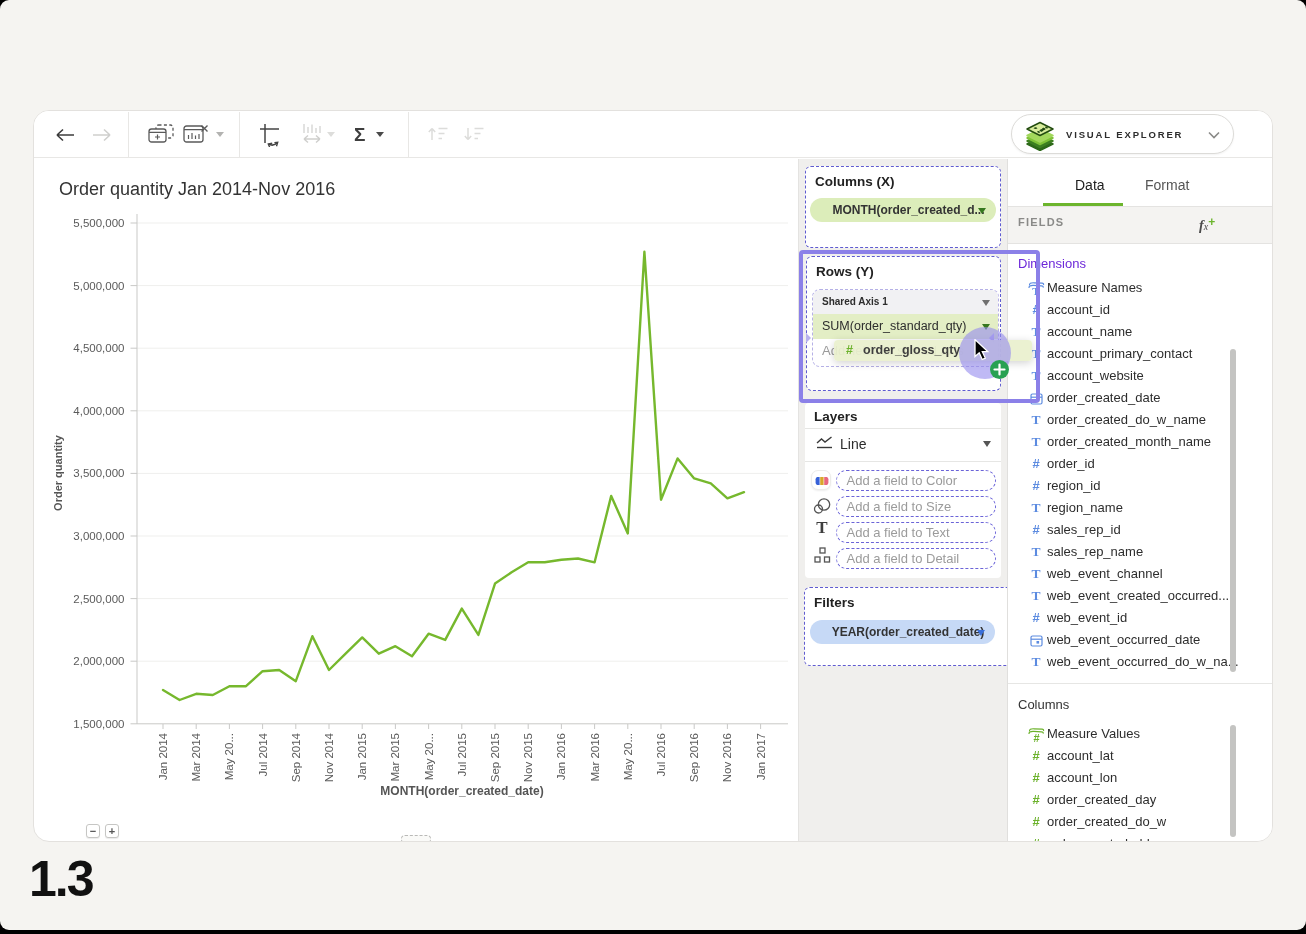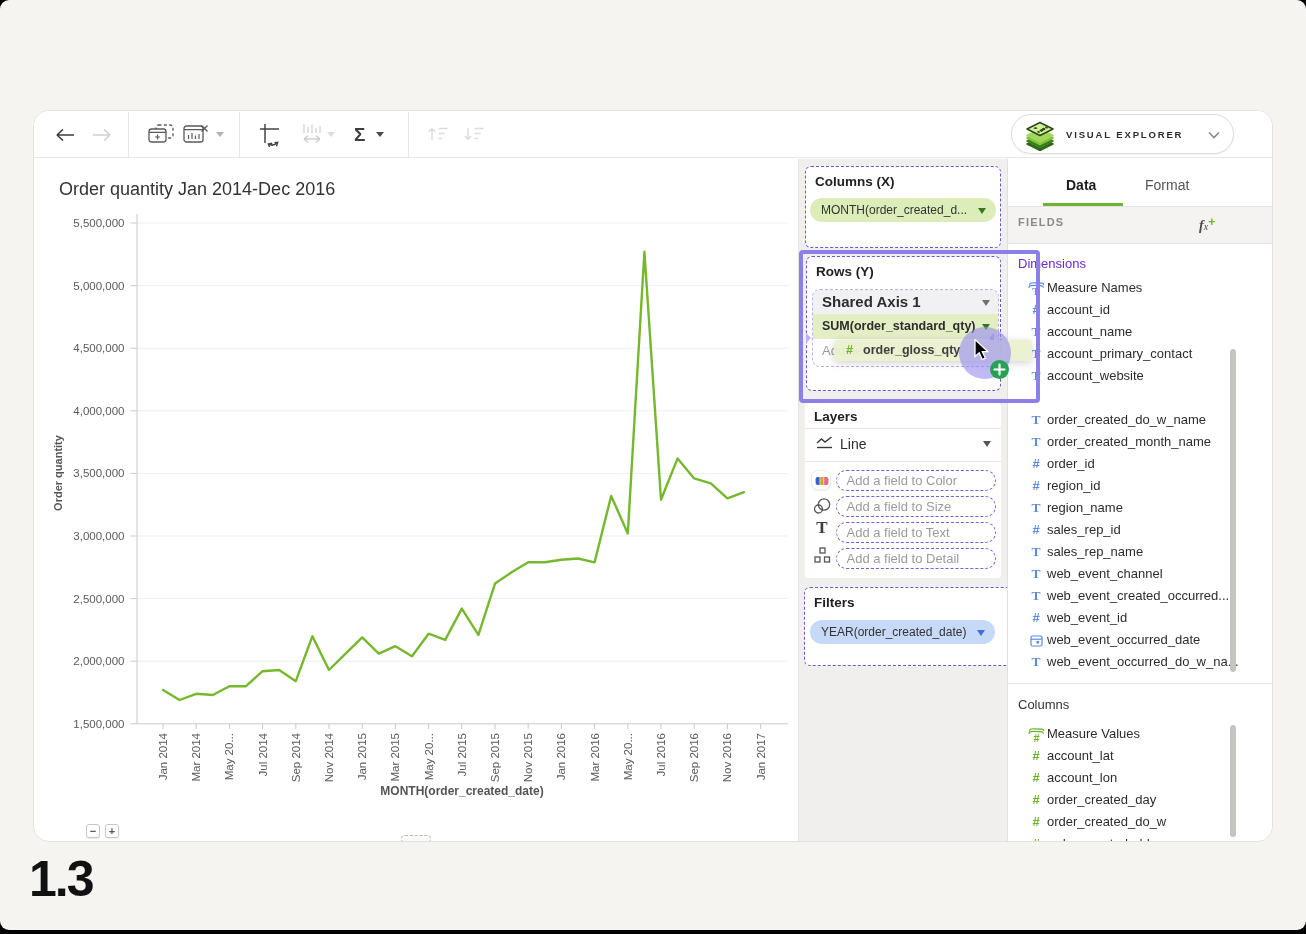--- a/index.html
+++ b/index.html
@@ -7,21 +7,21 @@
 .card { position:absolute; left:33px; top:110px; width:1240px; height:732px; background:#fff; border:1px solid #e3e1de; border-radius:16px; overflow:hidden; }
 .abs { position:absolute; }
 
 .toolbar { position:absolute; left:0; top:0; width:1240px; height:47px; background:#fff; border-bottom:1px solid #e8e7e5; }
 .tdiv { position:absolute; top:1px; width:1px; height:45px; background:#e8e7e5; }
 
 .sections { position:absolute; left:764px; top:48px; width:209px; height:684px; background:#f0efed; border-left:1px solid #e4e3e1; }
 .fields { position:absolute; left:973px; top:48px; width:267px; height:684px; background:#fff; border-left:1px solid #e0dfdd; }
 .dashbox { position:absolute; background:#fff; border:1px dashed #5f5bd0; border-radius:6px; }
 .boxlab { position:absolute; left:9px; top:7px; font-size:13.5px; font-weight:700; color:#222; }
-.pill { position:absolute; height:24px; border-radius:12px; font-size:12px; white-space:nowrap; overflow:hidden; font-weight:400; color:#333; line-height:24px; padding-left:11px; }
+.pill { position:absolute; height:24px; border-radius:12px; font-size:12px; white-space:nowrap; overflow:hidden; font-weight:700; color:#333; line-height:24px; padding-left:11px;text-align:center; }
 .tri { position:absolute; width:0; height:0; border-left:4.5px solid transparent; border-right:4.5px solid transparent; }
 .frow { position:absolute; left:0; width:267px; height:22px; }
 .fic { position:absolute; left:18px; top:0; width:20px; height:22px; text-align:center; line-height:22px; }
 .fic svg { vertical-align:middle; }
 .ftxt { position:absolute; left:39px; top:0; line-height:22px; font-size:13px; color:#2d2d2d; white-space:nowrap; }
 .linput { position:absolute; left:30.5px; width:160px; height:21px; border:1px dashed #6b64d8; border-radius:10.5px; font-size:13px; color:#9b9b9b; line-height:19px; padding-left:10px; }
 </style></head>
 <body>
 <div class="page">
 <div class="card">
@@ -84,21 +84,21 @@
         <path d="M11.5 10.4 l2.2 1.1 M13.8 9.1 l2.2 1.1 M16.1 7.8 l2.2 1.1" stroke="#1d4710" stroke-width="1.6"></path>
         </g>
       </svg>
       <div class="abs" style="left:54px;top:0;line-height:40px;font-size:9.5px;font-weight:700;letter-spacing:1.85px;color:#2c2c2c">VISUAL EXPLORER</div>
       <svg class="abs" style="left:195px;top:15px" width="14" height="10" viewBox="0 0 14 10">
             <path d="M2 2.5 L7 7.5 L12 2.5" fill="none" stroke="#8a8a88" stroke-width="1.6"></path>
           </svg>
     </div>
   </div>
 
-  <div class="abs" style="left:25px;top:68px;font-size:18px;color:#333">Order quantity Jan 2014-Dec 2016</div>
+  <div class="abs" style="left:25px;top:68px;font-size:18px;color:#333">Order quantity Jan 2014-Nov 2016</div>
   <svg style="position:absolute;left:0;top:47px" width="764" height="685" viewBox="33 157 764 685">
 <line x1="136" y1="222.0" x2="787" y2="222.0" stroke="#efefed" stroke-width="1"></line>
 <line x1="136" y1="284.6" x2="787" y2="284.6" stroke="#efefed" stroke-width="1"></line>
 <line x1="136" y1="347.2" x2="787" y2="347.2" stroke="#efefed" stroke-width="1"></line>
 <line x1="136" y1="409.8" x2="787" y2="409.8" stroke="#efefed" stroke-width="1"></line>
 <line x1="136" y1="472.4" x2="787" y2="472.4" stroke="#efefed" stroke-width="1"></line>
 <line x1="136" y1="535.0" x2="787" y2="535.0" stroke="#efefed" stroke-width="1"></line>
 <line x1="136" y1="597.6" x2="787" y2="597.6" stroke="#efefed" stroke-width="1"></line>
 <line x1="136" y1="660.2" x2="787" y2="660.2" stroke="#efefed" stroke-width="1"></line>
 
@@ -174,23 +174,23 @@
 
   <div class="dashbox" style="left:771px;top:55px;width:196px;height:82px">
     <div class="boxlab">Columns (X)</div>
     <div class="pill" style="left:4px;top:31px;width:186px;background:#dcedba">MONTH(order_created_d...
       <div class="tri" style="right:10px;top:10px;border-top:6px solid #37781f"></div></div>
   </div>
 
   <div class="dashbox" style="left:772px;top:145px;width:195px;height:135px">
     <div class="boxlab">Rows (Y)</div>
     <div class="abs" style="left:5px;top:32px;width:187px;height:78px;border:1px dashed #b5b0e6;border-radius:8px;overflow:hidden;background:#fff">
-      <div class="abs" style="left:0;top:0;width:187px;height:24px;background:#f1f1f3;font-size:15px;font-weight:700;color:#2d2d2d;line-height:24px;padding-left:9px">Shared Axis 1
+      <div class="abs" style="left:0;top:0;width:187px;height:24px;background:#f1f1f3;font-size:10px;font-weight:700;color:#2d2d2d;line-height:24px;padding-left:9px">Shared Axis 1
         <div class="tri" style="right:10px;top:10px;border-top:6px solid #707070"></div></div>
-      <div class="abs" style="left:0;top:24px;width:187px;height:25px;background:#e3eec5;font-size:12.5px;font-weight:700;color:#2d2d2d;line-height:25px;padding-left:9px">SUM(order_standard_qty)
+      <div class="abs" style="left:0;top:24px;width:187px;height:25px;background:#e3eec5;font-size:12.5px;font-weight:400;color:#2d2d2d;line-height:25px;padding-left:9px">SUM(order_standard_qty)
         <div class="tri" style="right:10px;top:10px;border-top:6px solid #37781f"></div></div>
       <div class="abs" style="left:9px;top:53px;font-size:13px;color:#9b9b9b">Add fields to shared axis</div>
     </div>
   </div>
 
   <div class="abs" style="left:765px;top:139px;width:241px;height:153px;border:4px solid #8b80e8;border-radius:4px;z-index:6"></div>
 
   <div class="tri" style="left:772px;top:222px;border-top:5px solid transparent;border-bottom:5px solid transparent;border-left:5px solid #b9b2ef;border-right:none;z-index:7"></div>
   <div class="tri" style="left:955px;top:222px;border-top:5px solid transparent;border-bottom:5px solid transparent;border-right:5px solid #b9b2ef;border-left:none;z-index:7"></div>
 
@@ -244,21 +244,21 @@
     <div class="linput" style="top:145px">Add a field to Detail</div>
   </div>
 
   <div class="dashbox" style="left:770px;top:476px;width:228px;height:79px">
     <div class="boxlab">Filters</div>
     <div class="pill" style="left:5px;top:32px;width:185px;background:#c6d9f6">YEAR(order_created_date)
       <div class="tri" style="right:10px;top:10px;border-top:6px solid #3a6fd8"></div></div>
   </div>
 
   <div class="fields">
-    <div class="abs" style="left:58px;top:18px;font-size:14px;font-weight:700;color:#1d1d1d">Data</div>
+    <div class="abs" style="left:67px;top:18px;font-size:14px;font-weight:400;color:#1d1d1d">Data</div>
     <div class="abs" style="left:137px;top:18px;font-size:14px;color:#555">Format</div>
     <div class="abs" style="left:35px;top:44px;width:80px;height:3px;background:#6cb52d"></div>
     <div class="abs" style="left:0;top:47px;width:267px;height:38px;background:#f4f3f1;border-top:1px solid #e4e3e1;border-bottom:1px solid #e4e3e1">
       <div class="abs" style="left:10px;top:0;line-height:30px;font-size:11px;font-weight:700;letter-spacing:1.2px;color:#8a8a88">FIELDS</div>
       <div class="abs" style="left:191px;top:0;line-height:30px;font-size:14px;color:#4a4a4a"><span style="font-family:'Liberation Serif',serif;font-style:italic;font-weight:700">f</span><span style="font-family:'Liberation Serif',serif;font-style:italic;font-size:10px">x</span><span style="color:#6cb52d;font-weight:700;font-size:12px;vertical-align:4px">+</span></div>
     </div>
     <div class="abs" style="left:10px;top:97px;font-size:13px;color:#6d28d9">Dimensions</div>
     <div class="frow" style="top:117.5px">
           <span class="fic"><svg width="17" height="15" viewBox="0 0 17 15">
               <path d="M1.5 4.5 Q1 1.5 6 1.8 L14 2.2 Q16 2.3 15.5 4" fill="none" stroke="#5c8be0" stroke-width="1.2"></path>
@@ -276,20 +276,28 @@
           <span class="ftxt">account_name</span>
         </div>
 <div class="frow" style="top:183.5px">
           <span class="fic" style="color:#5c8be0;font-family:'Liberation Serif',serif;font-weight:700;font-size:13.5px">T</span>
           <span class="ftxt">account_primary_contact</span>
         </div>
 <div class="frow" style="top:205.5px">
           <span class="fic" style="color:#5c8be0;font-family:'Liberation Serif',serif;font-weight:700;font-size:13.5px">T</span>
           <span class="ftxt">account_website</span>
         </div>
+<div class="frow" style="top:227.5px">
+          <span class="fic"><svg width="13" height="13" viewBox="0 0 13 13">
+              <rect x="1" y="2" width="11" height="10" rx="1.5" fill="none" stroke="#5c8be0" stroke-width="1.2"></rect>
+              <line x1="1" y1="5.2" x2="12" y2="5.2" stroke="#5c8be0" stroke-width="1.2"></line>
+              <rect x="6.5" y="7" width="2.6" height="2.6" fill="#5c8be0"></rect>
+            </svg></span>
+          <span class="ftxt">order_created_date</span>
+        </div>
 <div class="frow" style="top:249.5px">
           <span class="fic" style="color:#5c8be0;font-family:'Liberation Serif',serif;font-weight:700;font-size:13.5px">T</span>
           <span class="ftxt">order_created_do_w_name</span>
         </div>
 <div class="frow" style="top:271.5px">
           <span class="fic" style="color:#5c8be0;font-family:'Liberation Serif',serif;font-weight:700;font-size:13.5px">T</span>
           <span class="ftxt">order_created_month_name</span>
         </div>
 <div class="frow" style="top:293.5px">
           <span class="fic" style="color:#5c8be0;font-weight:700;font-size:13px">#</span>

